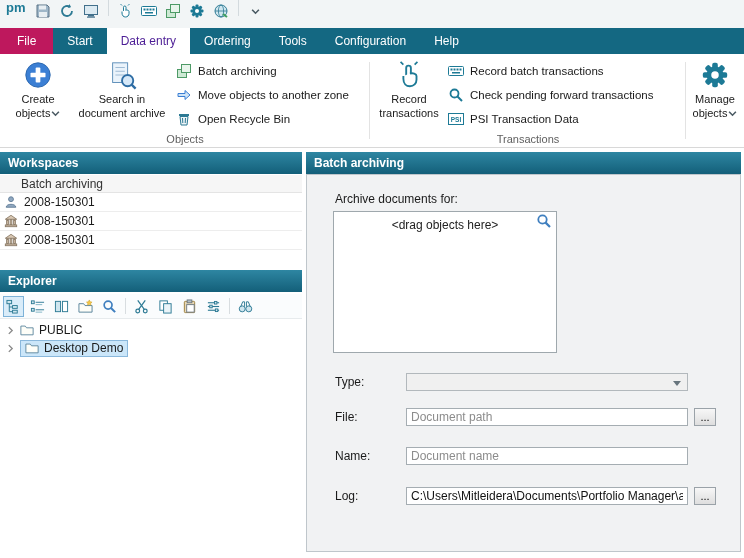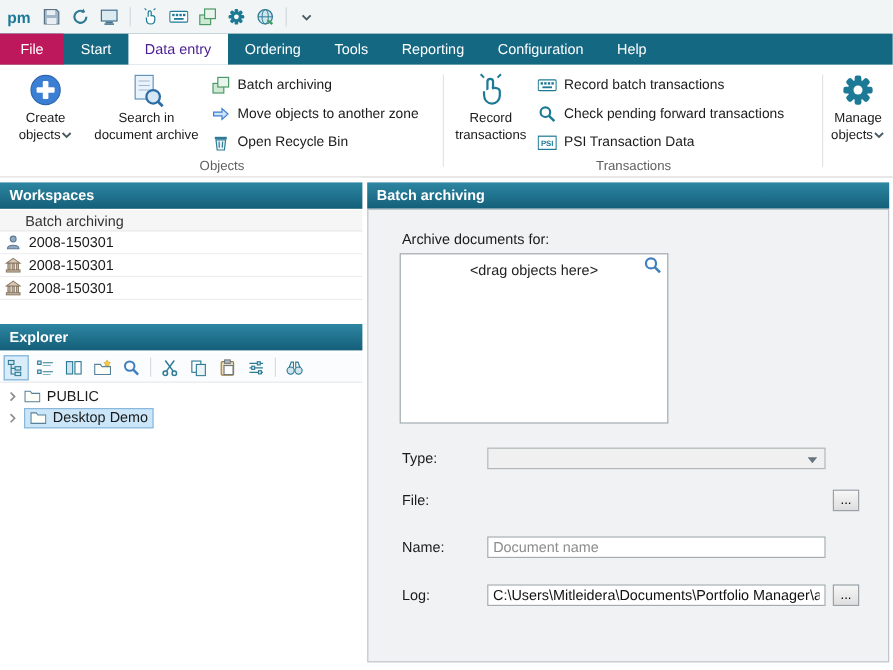--- a/index.html
+++ b/index.html
@@ -8,21 +8,21 @@
          background:#fff; position:relative; overflow:hidden; }
   svg { display:block; }
   .i8  { width:9px;  height:9px;  flex:none; }
   .i14 { width:14px; height:14px; flex:none; }
   .i16 { width:16px; height:16px; flex:none; }
   .i18 { width:15px; height:15px; flex:none; }
   .i30 { width:30px; height:30px; flex:none; }
 
   
   .qat { position:absolute; top:0; left:0; width:744px; height:28px; background:#f2f5f6;
-         display:flex; align-items:center; gap:3px; padding-left:6px; }
+         display:flex; align-items:flex-start; gap:3px; padding-left:6px; }
   .logo { color:#1d7a96; font-weight:bold; font-size:13px; margin-right:4px; }
   .qbtn { width:21px; height:22px; display:flex; align-items:center; justify-content:center; }
   .qsep { width:1px; height:16px; background:#d3dade; margin:0 3px; }
 
   
   .tabbar { position:absolute; top:28px; left:0; width:744px; height:26px; background:#146882; display:flex; }
   .tab { padding:0 14px; line-height:26px; color:#fff; font-size:12px; white-space:nowrap; }
   .tab.file { background:#be185d; padding:0 17px; }
   .tab.active { background:#fff; color:#4c1d95; }
 
@@ -289,21 +289,20 @@
       </svg>
     </span>
 </div>
 
 <div class="tabbar">
   <div class="tab file">File</div>
   <div class="tab">Start</div>
   <div class="tab active">Data entry</div>
   <div class="tab">Ordering</div>
   <div class="tab">Tools</div>
-  <div class="tab">Reporting</div>
   <div class="tab">Configuration</div>
   <div class="tab">Help</div>
 </div>
 
 <div class="ribbon">
 
   <div class="rgroup" style="left:0;width:370px">
     <div class="bigbtn" style="left:6px;width:64px">
       <svg class="i30">
           <use href="#i-plus"></use>
@@ -507,20 +506,21 @@
           <use href="#i-magblue"></use>
         </svg>
       </span>
 
     <div class="flabel" style="left:28px;top:200px">Type:</div>
     <div class="combo">
       <span class="cchev"></span>
     </div>
 
     <div class="flabel" style="left:28px;top:235px">File:</div>
+    <input class="tinput" style="left: 99px; top: 233px;" placeholder="Document path">
     <button class="browse" style="left:387px;top:233px">...</button>
 
     <div class="flabel" style="left:28px;top:274px">Name:</div>
     <input class="tinput" style="left: 99px; top: 272px;" placeholder="Document name">
 
     <div class="flabel" style="left:28px;top:314px">Log:</div>
     <input class="tinput" style="left: 99px; top: 312px;" value="C:\Users\Mitleidera\Documents\Portfolio Manager\archive">
     <button class="browse" style="left:387px;top:312px">...</button>
 
   </div>

